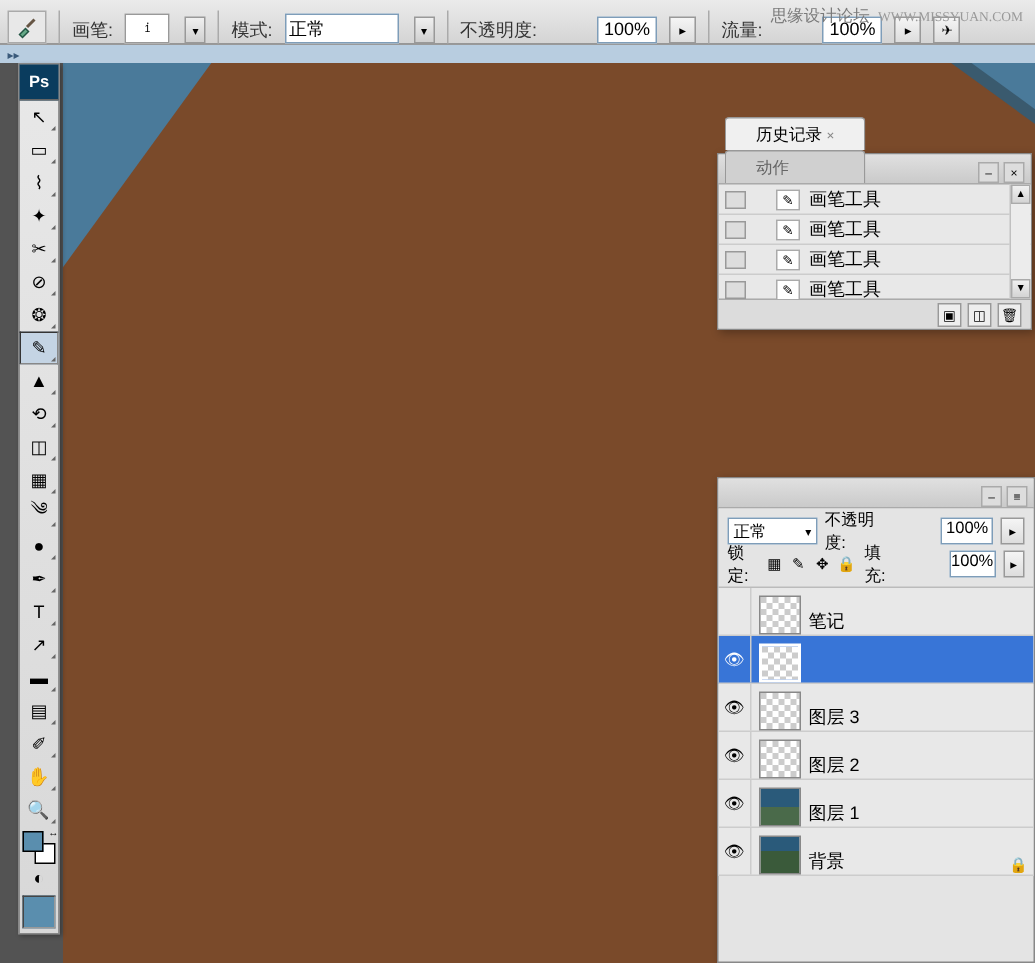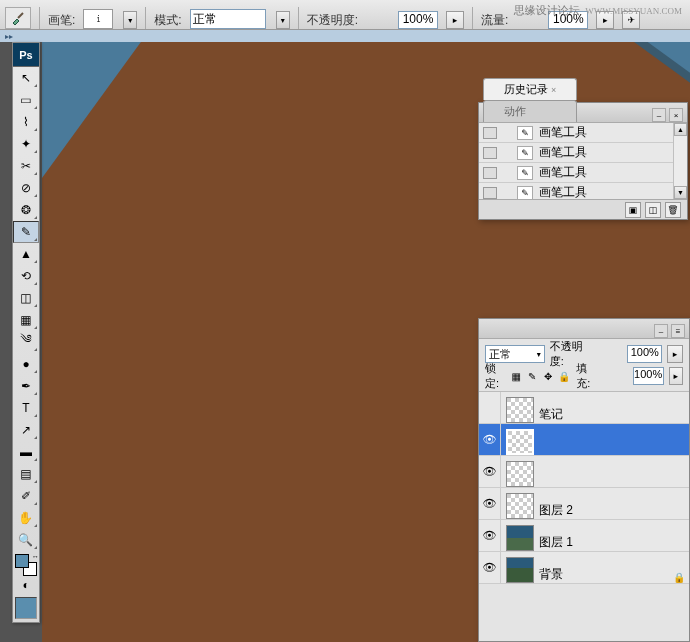--- a/index.html
+++ b/index.html
@@ -317,20 +317,21 @@
         <span class="layer-lock-ind"></span>
       </div>
       <div class="layer-row selected">
         <div class="layer-eye">👁</div>
         <div class="layer-thumb"></div>
         <span class="layer-lock-ind"></span>
       </div>
       <div class="layer-row">
         <div class="layer-eye">👁</div>
         <div class="layer-thumb"></div>
+        <span class="layer-name">图层 3</span>
         <span class="layer-lock-ind"></span>
       </div>
       <div class="layer-row">
         <div class="layer-eye">👁</div>
         <div class="layer-thumb"></div>
         <span class="layer-name">图层 2</span>
         <span class="layer-lock-ind"></span>
       </div>
       <div class="layer-row">
         <div class="layer-eye">👁</div>

